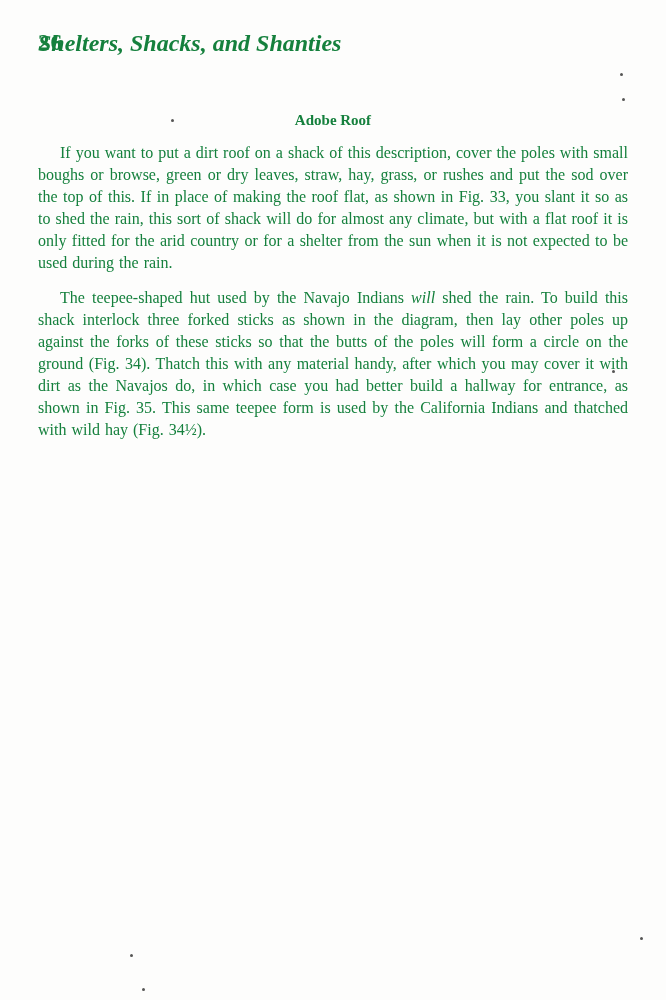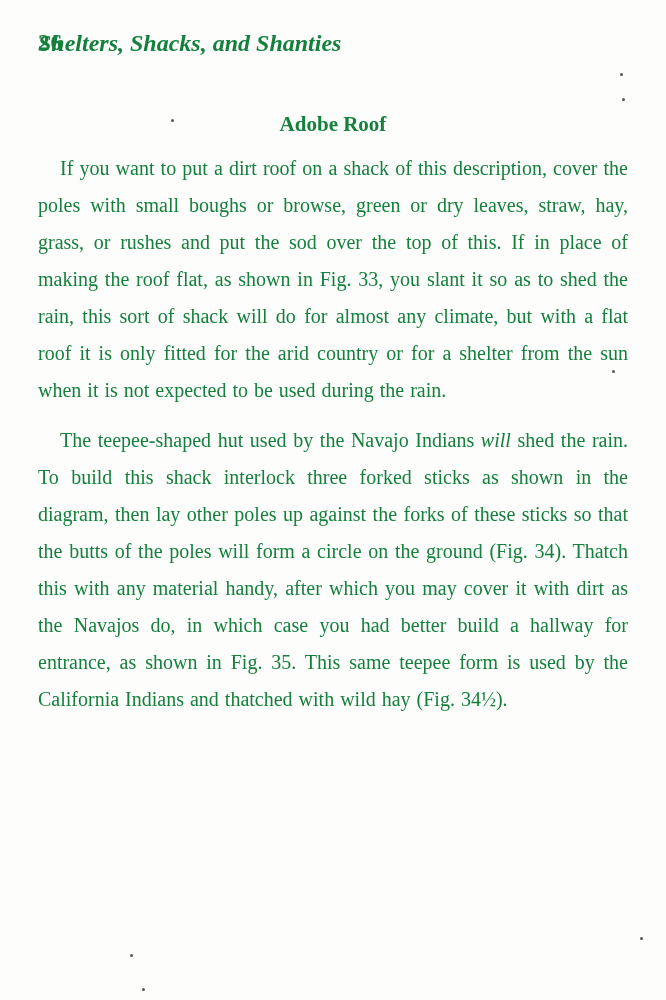--- a/index.html
+++ b/index.html
@@ -40,33 +40,33 @@
     right: 0;
     top: 0;
     text-align: left;
     font-style: italic;
     font-weight: bold;
     font-size: 24px;
   }
   .section-heading {
     text-align: center;
     font-weight: bold;
-    font-size: 21px;
+    font-size: 15px;
     margin: 0;
   }
   .heading-adobe {
     margin-top: 52px;
   }
   .heading-navajo {
     margin-top: 26px;
   }
   .body-para {
     margin: 13px 0 0 0;
-    font-size: 20px;
-    line-height: 37px;
+    font-size: 16px;
+    line-height: 22px;
     text-align: justify;
     text-indent: 22px;
     word-spacing: 1px;
   }
   .italic-word {
     font-style: italic;
   }
   .speck {
     position: absolute;
     width: 3px;

